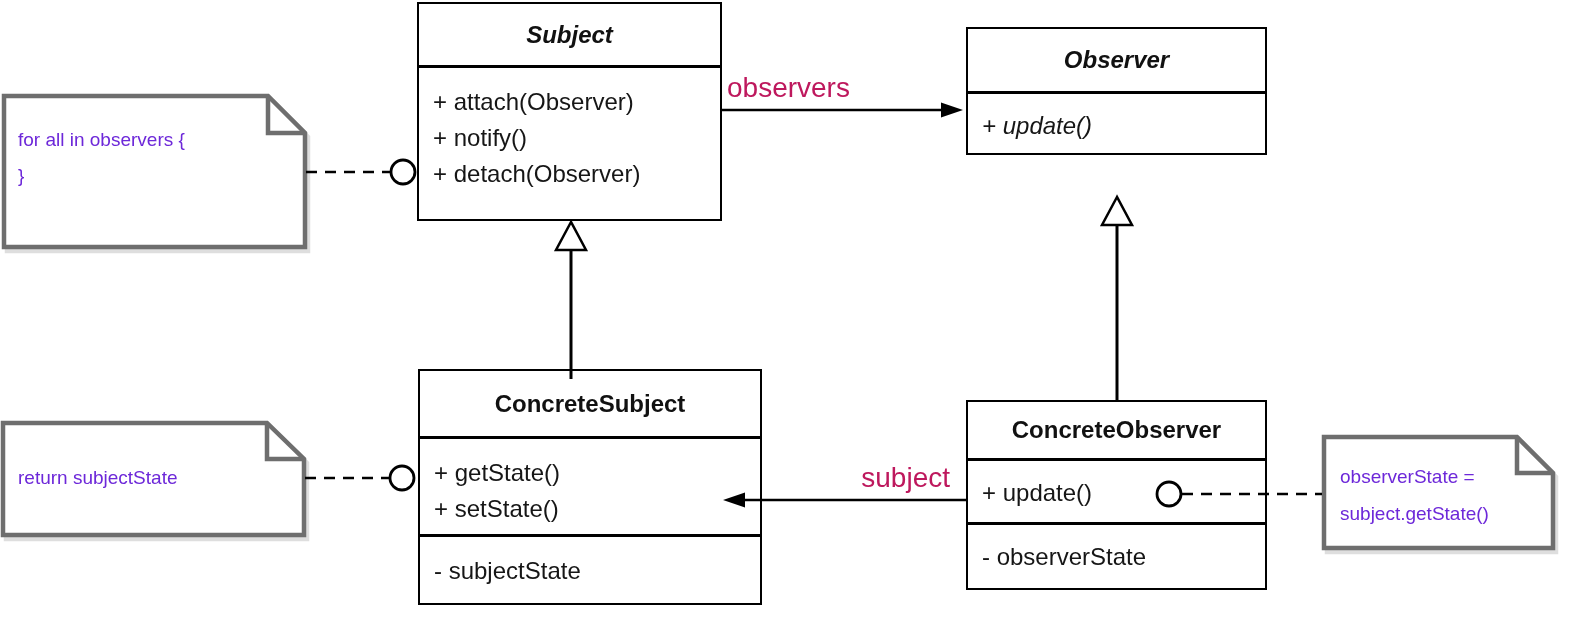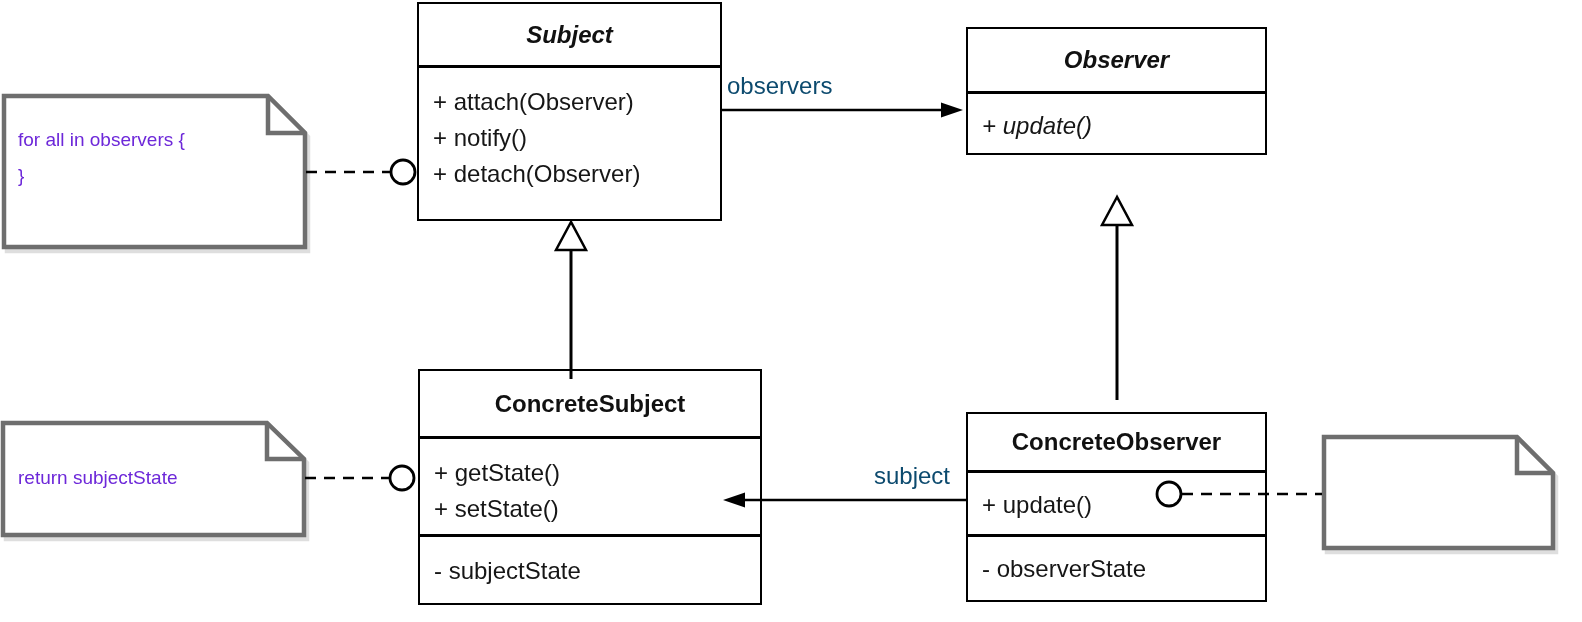--- a/index.html
+++ b/index.html
@@ -22,34 +22,34 @@
   .member{line-height:36px;white-space:pre;}
   #box-subject{left:417px;top:2px;width:305px;height:219px;}
   #box-subject .class-title{height:61px;}
   #box-observer{left:966px;top:27px;width:301px;height:128px;}
   #box-observer .class-title{height:62px;}
   #box-observer .compartment{padding-top:14px;}
   #box-observer .member{font-style:italic;}
   #box-concrete-subject{left:418px;top:369px;width:344px;height:236px;}
   #box-concrete-subject .class-title{height:65px;}
   #box-concrete-subject .compartment-methods{height:98px;border-bottom:3px solid #000000;}
-  #box-concrete-observer{left:966px;top:412px;width:301px;height:190px;}
+  #box-concrete-observer{left:966px;top:400px;width:301px;height:190px;}
   #box-concrete-observer .class-title{height:56px;}
   #box-concrete-observer .compartment{padding-top:14px;}
   #box-concrete-observer .compartment-methods{height:64px;border-bottom:3px solid #000;}
   
   .shape-layer{position:absolute;left:0;top:0;z-index:5;pointer-events:none;}
   .note-group{filter:drop-shadow(3px 4px 0px #dedede);}
   
   .note-text{position:absolute;z-index:6;color:#6d28d9;font-size:19px;}
   .note-line{white-space:pre;}
   #note-text-notify{left:18px;top:122px;line-height:36px;}
   #note-text-getstate{left:18px;top:463px;line-height:30px;text-align:right;}
   #note-text-update{left:1340px;top:458px;line-height:37px;}
-  .edge-label{position:absolute;z-index:6;font-size:24px;color:#0c4a6e;}
+  .edge-label{position:absolute;z-index:6;font-size:28px;color:#be185d;}
   #label-observers{left:727px;top:72px;}
   #label-subject{left:860px;top:462px;width:90px;text-align:right;}
 </style>
 </head>
 <body>
 
 <div class="canvas">
 
   <svg class="shape-layer" width="1582" height="622" viewBox="0 0 1582 622">
 
@@ -137,17 +137,21 @@
     </div>
   </div>
 
   <div class="note-text" id="note-text-notify">
     <div class="note-line">for all in observers {</div>
     <div class="note-line">}</div>
   </div>
   <div class="note-text" id="note-text-getstate">
     <div class="note-line">return subjectState</div>
   </div>
+  <div class="note-text" id="note-text-update">
+    <div class="note-line">observerState =</div>
+    <div class="note-line">subject.getState()</div>
+  </div>
 
   <div class="edge-label" id="label-observers">observers</div>
   <div class="edge-label" id="label-subject">subject</div>
 
 </div>
 
 </body></html>

